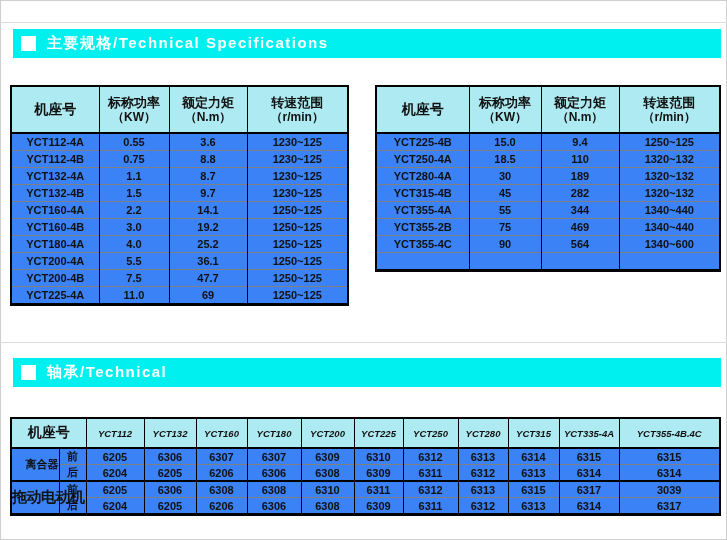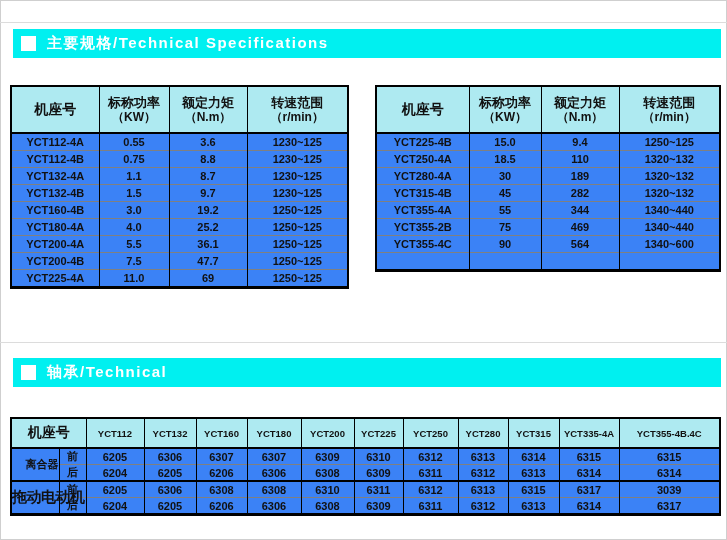--- a/index.html
+++ b/index.html
@@ -36,21 +36,21 @@
     height:16px;padding:0;text-align:center;vertical-align:middle;
     font-size:11px;font-weight:bold;white-space:nowrap;
   }
 
   .bearings{left:10px;top:417px;width:709px;}
   .bearings th{
     background:#aeeaf1;border-left:1px solid #000;border-bottom:2px solid #000;
     height:28px;text-align:center;vertical-align:middle;padding:0;font-weight:bold;
   }
   .bearings th.corner{font-size:14px;}
-  .bearings th.colh{font-size:9.5px;}
+  .bearings th.colh{font-size:9.5px;font-style:italic;}
   .bearings td{
     border-left:1px solid #000;border-top:1px solid #808080;
     height:15px;padding:0;text-align:center;vertical-align:middle;
     font-size:11px;font-weight:bold;white-space:nowrap;
   }
   .bearings td.glabel{font-size:11px;text-align:right;}
   .bearings td.glabel.small{font-size:15px;letter-spacing:-0.5px;}
   .bearings tr.gsep td{border-top:2px solid #000;}
 </style>
 </head>
@@ -106,20 +106,26 @@
         <td>YCT132-4A</td>
         <td>1.1</td>
         <td>8.7</td>
         <td>1230~125</td>
       </tr>
   <tr>
         <td>YCT132-4B</td>
         <td>1.5</td>
         <td>9.7</td>
         <td>1230~125</td>
+      </tr>
+  <tr>
+        <td>YCT160-4A</td>
+        <td>2.2</td>
+        <td>14.1</td>
+        <td>1250~125</td>
       </tr>
   <tr>
         <td>YCT160-4B</td>
         <td>3.0</td>
         <td>19.2</td>
         <td>1250~125</td>
       </tr>
   <tr>
         <td>YCT180-4A</td>
         <td>4.0</td>

